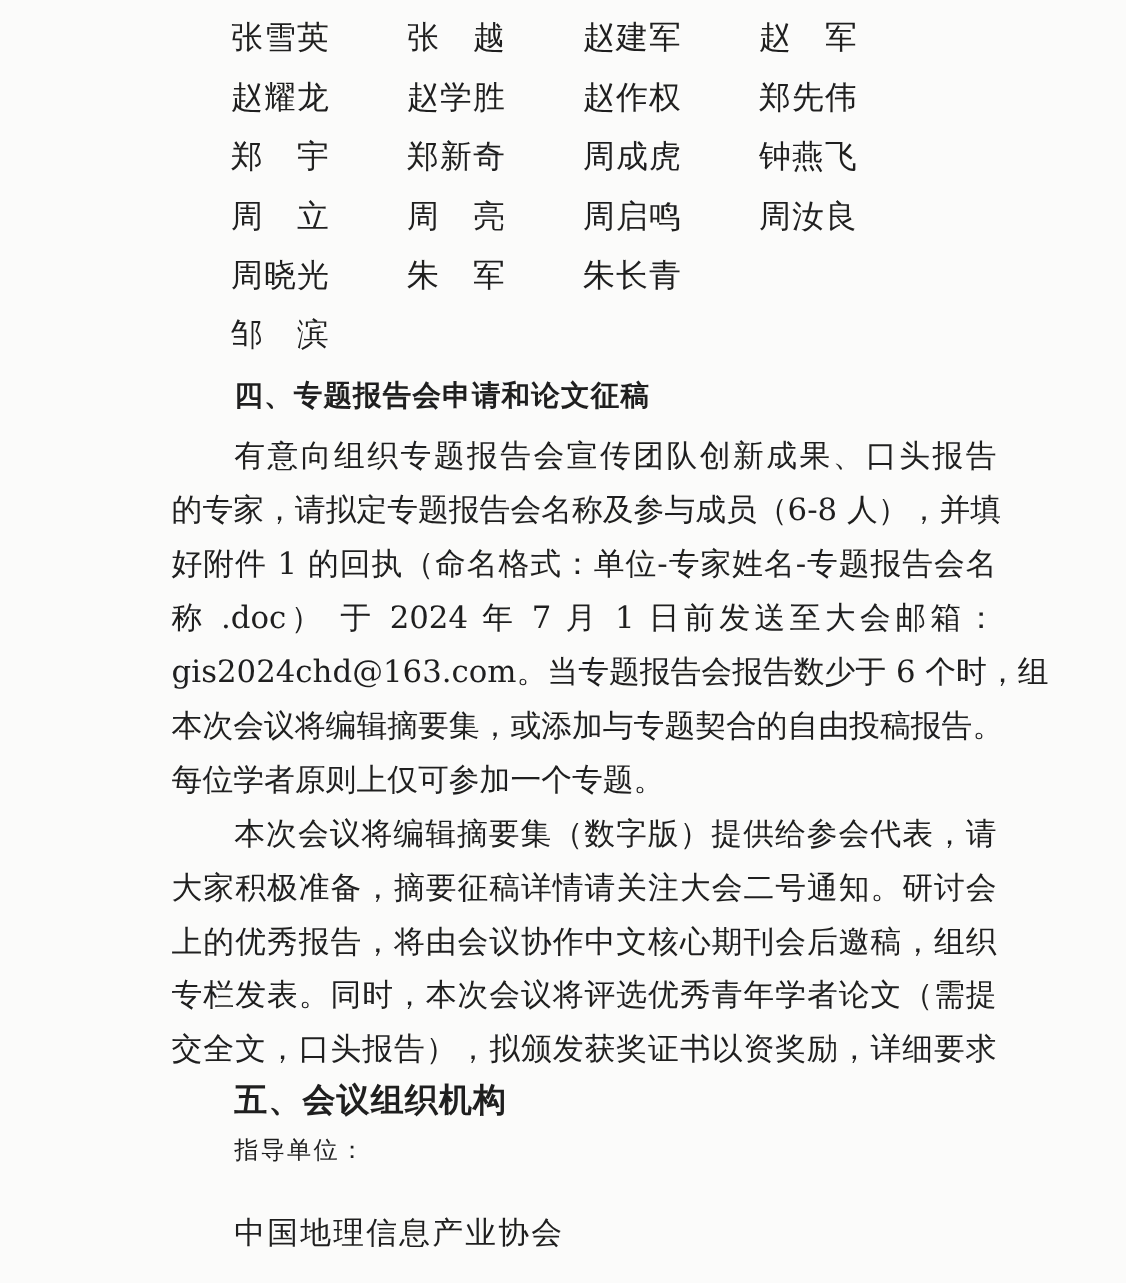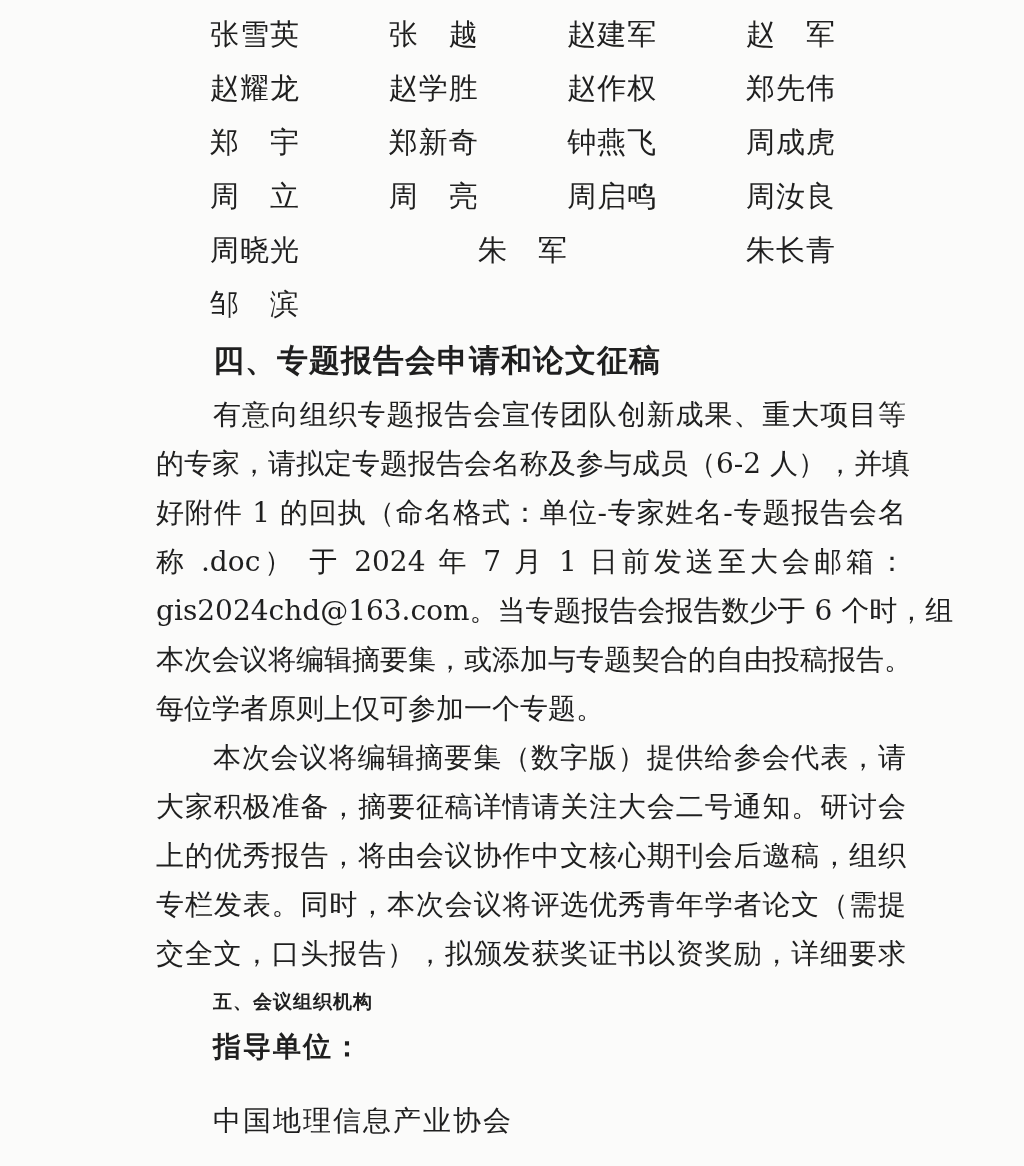--- a/index.html
+++ b/index.html
@@ -26,33 +26,32 @@
   
   .names-grid {
     padding-top: 8px;
     margin-left: 54px;
     font-size: 29px;
   }
   .name-row {
     display: flex;
     height: 54px;
     align-items: center;
-    justify-content: space-between;
   }
   .name-cell {
     width: 160px;
     letter-spacing: 1px;
     white-space: pre;
   }
   
   .sec-heading {
     margin: 6px 0 0 0;
     font-family: "DejaVu Sans", "Liberation Sans", sans-serif;
     font-weight: bold;
-    font-size: 31px;
+    font-size: 26px;
     line-height: 44px;
     text-indent: 57px;
     letter-spacing: 1px;
   }
   
   .paragraphs {
     margin-top: 8px;
     font-size: 28px;
   }
   .para { margin: 0; }
@@ -65,27 +64,27 @@
   .line.indent { text-indent: 57px; }
   .line.last {
     text-align-last: left;
     white-space: normal;
   }
   
   .sec5 { font-size: 28px; }
   .sec5 .sec-heading {
     margin: 0;
     line-height: 46px;
-    font-size: 19px;
+    font-size: 30px;
   }
   .sub-heading {
     margin: 0;
     font-family: "DejaVu Sans", "Liberation Sans", sans-serif;
-    font-weight: bold;
-    font-size: 28px;
+    font-weight: normal;
+    font-size: 22px;
     line-height: 46px;
     text-indent: 57px;
     letter-spacing: 2px;
   }
   .org-line {
     line-height: 46px;
     text-indent: 57px;
     letter-spacing: 2px;
     font-size: 28px;
     margin-top: 28px;
@@ -106,22 +105,22 @@
         </div>
         <div class="name-row">
           <span class="name-cell">赵耀龙</span>
           <span class="name-cell">赵学胜</span>
           <span class="name-cell">赵作权</span>
           <span class="name-cell">郑先伟</span>
         </div>
         <div class="name-row">
           <span class="name-cell">郑　宇</span>
           <span class="name-cell">郑新奇</span>
+          <span class="name-cell">周成虎</span>
           <span class="name-cell">钟燕飞</span>
-          <span class="name-cell">周成虎</span>
         </div>
         <div class="name-row">
           <span class="name-cell">周　立</span>
           <span class="name-cell">周　亮</span>
           <span class="name-cell">周启鸣</span>
           <span class="name-cell">周汝良</span>
         </div>
         <div class="name-row">
           <span class="name-cell">周晓光</span>
           <span class="name-cell">朱　军</span>
@@ -129,22 +128,22 @@
         </div>
         <div class="name-row">
           <span class="name-cell">邹　滨</span>
         </div>
       </div>
 
     <h2 class="sec-heading">四、专题报告会申请和论文征稿</h2>
 
     <div class="paragraphs">
         <div class="para">
-          <div class="line indent">有意向组织专题报告会宣传团队创新成果、重大项目等</div>
-          <div class="line">的专家，请拟定专题报告会名称及参与成员（6-2 人），并填</div>
+          <div class="line indent">有意向组织专题报告会宣传团队创新成果、口头报告</div>
+          <div class="line">的专家，请拟定专题报告会名称及参与成员（6-8 人），并填</div>
           <div class="line">好附件 1 的回执（命名格式：单位-专家姓名-专题报告会名</div>
           <div class="line">称 .doc） 于 2024 年 7 月 1 日前发送至大会邮箱：</div>
           <div class="line">gis2024chd@163.com。当专题报告会报告数少于 6 个时，组</div>
           <div class="line">本次会议将编辑摘要集，或添加与专题契合的自由投稿报告。</div>
           <div class="line last">每位学者原则上仅可参加一个专题。</div>
         </div>
         <div class="para">
           <div class="line indent">本次会议将编辑摘要集（数字版）提供给参会代表，请</div>
           <div class="line">大家积极准备，摘要征稿详情请关注大会二号通知。研讨会</div>
           <div class="line">上的优秀报告，将由会议协作中文核心期刊会后邀稿，组织</div>

